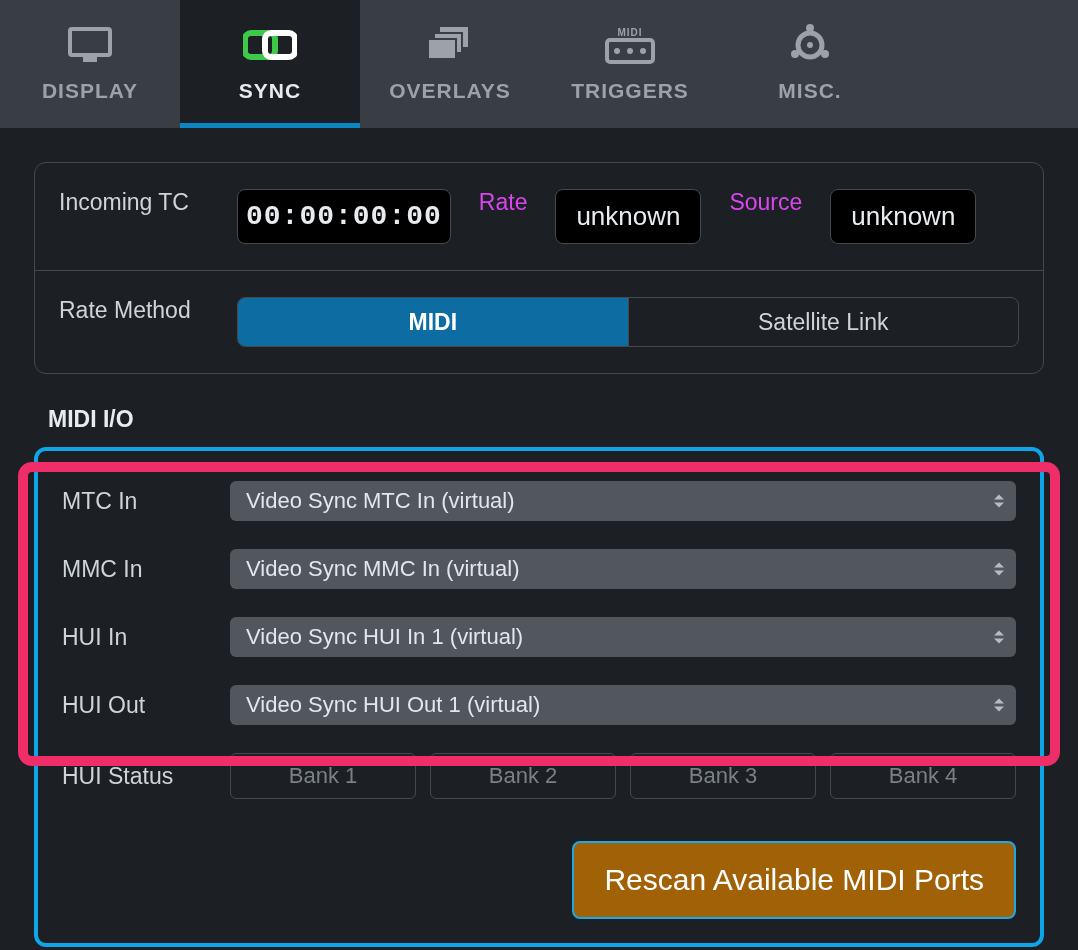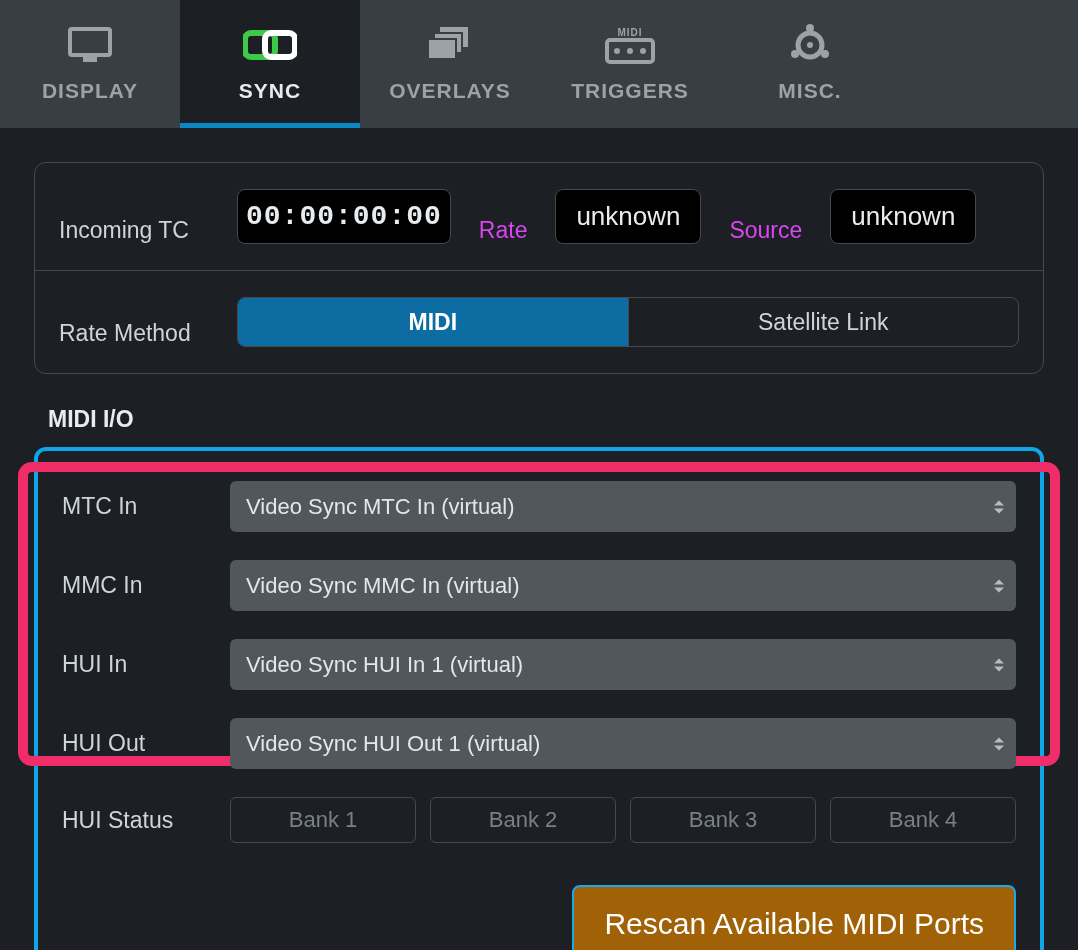--- a/index.html
+++ b/index.html
@@ -54,21 +54,21 @@
     padding: 34px 34px 0 34px;
   }
 
   
   .panel {
     border: 1px solid #44494e;
     border-radius: 12px;
   }
   .panel-row {
     display: flex;
-    align-items: flex-end;
+    align-items: flex-start;
     padding: 26px 24px;
     gap: 28px;
   }
   .panel-row + .panel-row {
     border-top: 1px solid #44494e;
   }
   .row-label {
     width: 150px;
     font-size: 23px;
     color: #cfd4d9;
@@ -161,21 +161,21 @@
   .form-label {
     width: 168px;
     font-size: 23px;
     color: #cfd4d9;
   }
 
   .select {
     flex: 1;
     background: #52575d;
     border-radius: 6px;
-    height: 51px;
+    height: 40px;
     display: flex;
     align-items: center;
     padding: 0 44px 0 16px;
     font-size: 22px;
     color: #e3e6ea;
     position: relative;
     cursor: pointer;
   }
   .select .stepper {
     position: absolute;

